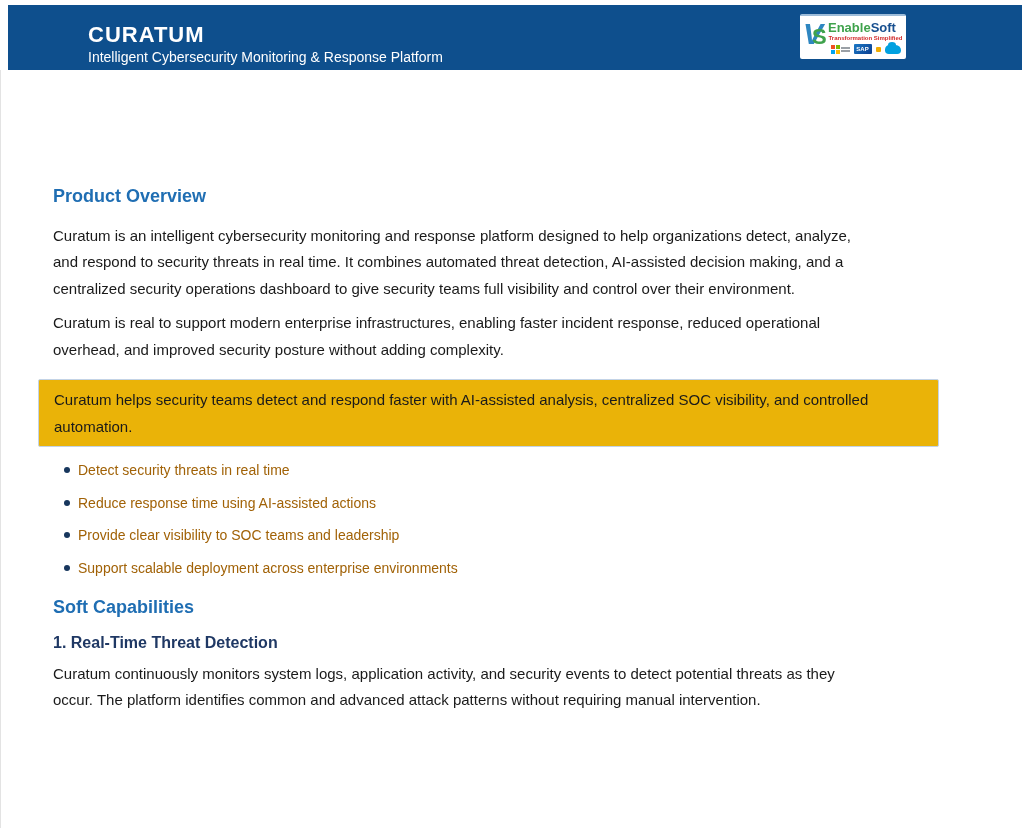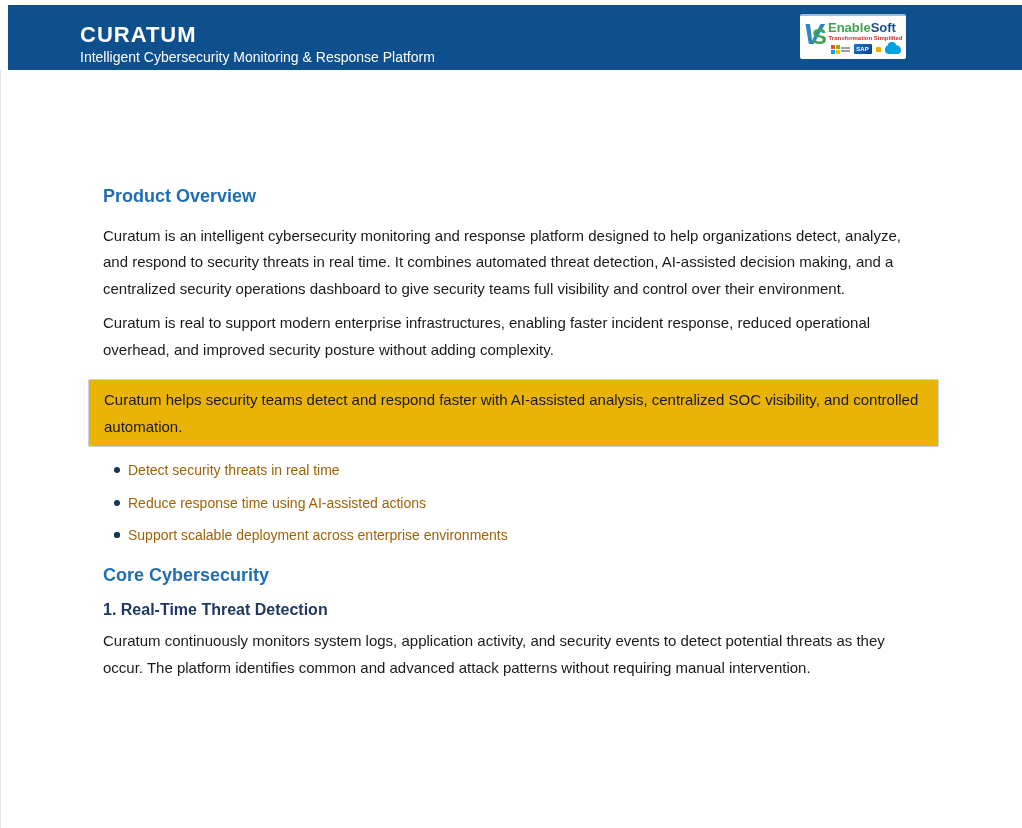--- a/index.html
+++ b/index.html
@@ -3,21 +3,21 @@
 <meta charset="utf-8">
 <style>
   * { box-sizing: border-box; }
   html, body { margin: 0; padding: 0; background: #ffffff; }
   body { font-family: "Liberation Sans", sans-serif; }
   .page { position: relative; width: 1022px; height: 828px; background: #ffffff; overflow: hidden; }
   .page-edge { position: absolute; left: 0; top: 70px; bottom: 0; width: 1px; background: #e3e3e3; }
 
   
   .banner { position: relative; margin: 5px 0 0 8px; height: 65px; background: #0E4F8D; }
-  .banner-text { position: absolute; left: 72px; top: 18px; }
+  .banner-text { position: absolute; left: 80px; top: 18px; }
   .app-title { margin: 0; font-size: 22px; font-weight: bold; letter-spacing: 1px; color: #ffffff; line-height: 1.1; }
   .app-subtitle { margin: 2px 0 0; font-size: 14px; color: #ffffff; line-height: 1.2; }
 
   
   .logo-card { position: absolute; top: 9px; right: 116px; width: 106px; height: 45px;
                background: #ffffff; border-radius: 2px; border-top: 2px solid #9dbcd9;
                display: flex; align-items: center; padding: 2px 3px; }
   .monogram { position: relative; width: 24px; height: 34px; flex: 0 0 auto; }
   .monogram .mv { position: absolute; left: 0; top: -4px; font-size: 30px; font-weight: bold; font-style: italic; color: #2E86C1; }
   .monogram .ms { position: absolute; left: 9px; top: 3px; font-size: 22px; font-weight: bold; color: #3FA24C; }
@@ -34,21 +34,21 @@
   .ms-grid i:nth-child(3){ background:#00A4EF; } .ms-grid i:nth-child(4){ background:#FFB900; }
   .ms-textbars { display: flex; flex-direction: column; gap: 1px; }
   .ms-textbars i { display: block; width: 9px; height: 2px; background: #9aa0a6; }
   .sap-logo { position: relative; width: 18px; height: 10px; background: linear-gradient(135deg, #1b78c6, #0b3e8f); border-radius: 1px;
               color: #ffffff; font-size: 6px; font-weight: bold; line-height: 10px; text-align: center; }
   .sap-gold { position: absolute; right: -2px; bottom: -2px; width: 6px; height: 6px; background: #F0AB00; border-radius: 1px; }
   .sf-cloud { position: relative; width: 16px; height: 9px; background: #00A1E0; border-radius: 6px 7px 5px 5px; }
   .sf-cloud::after { content: ""; position: absolute; left: 3px; top: -3px; width: 8px; height: 6px; background: #00A1E0; border-radius: 50%; }
 
   
-  .content { padding-left: 103px; padding-right: 100px; }
+  .content { padding-left: 53px; padding-right: 100px; }
   .section-heading { margin: 0; font-size: 18px; font-weight: bold; color: #1F6EB3; line-height: 1.2; }
   .h-product { margin-top: 116px; }
   .h-key { margin-top: 8px; }
   .h-core { margin-top: 16px; }
   .body-text { margin: 0; font-size: 15px; line-height: 26.5px; color: #1A1A1A; max-width: 812px; }
   .p-1 { margin-top: 15px; }
   .p-2 { margin-top: 8px; }
   .p-3 { margin-top: 8px; }
   .callout { margin: 16px -17px 0 -15px; background: #eab308; border: 1px solid #C3D3E6; border-radius: 2px; padding: 7px 15px 6px; }
   .callout .body-text { max-width: 830px; }
@@ -116,25 +116,26 @@
       <li>
         <span class="bullet-dot"></span>
         <span>Detect security threats in real time</span>
       </li>
       <li>
         <span class="bullet-dot"></span>
         <span>Reduce response time using AI-assisted actions</span>
       </li>
       <li>
         <span class="bullet-dot"></span>
+        <span>Provide clear visibility to SOC teams and leadership</span>
       </li>
       <li>
         <span class="bullet-dot"></span>
         <span>Support scalable deployment across enterprise environments</span>
       </li>
     </ul>
 
-    <h2 class="section-heading h-core">Core Cybersecurity</h2>
+    <h2 class="section-heading h-core">Soft Capabilities</h2>
     <h3 class="sub-heading">1. Real-Time Threat Detection</h3>
     <p class="body-text p-3">Curatum continuously monitors system logs, application activity, and security events to detect potential threats as they occur. The platform identifies common and advanced attack patterns without requiring manual intervention.</p>
 
   </main>
 </div>
 
 </body></html>

